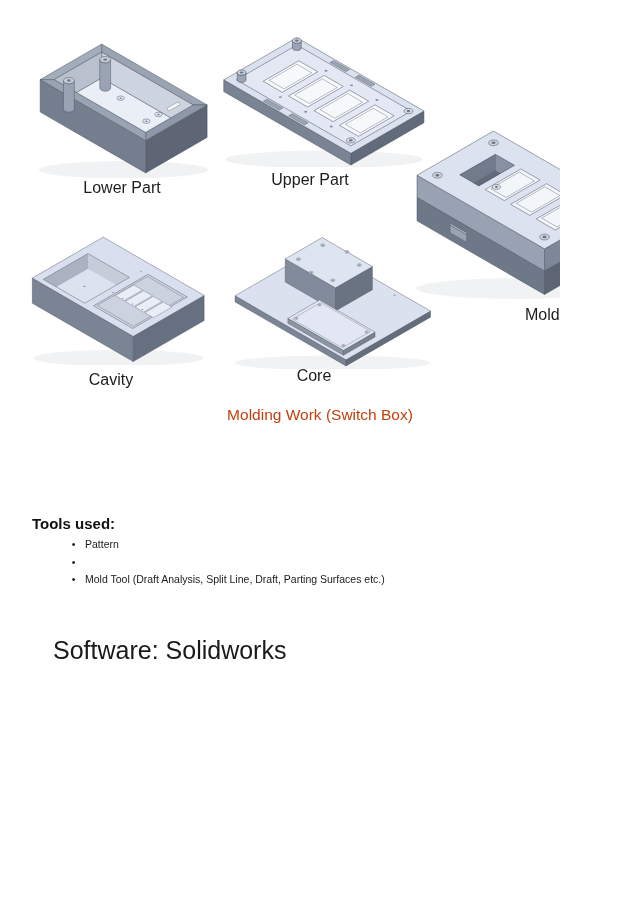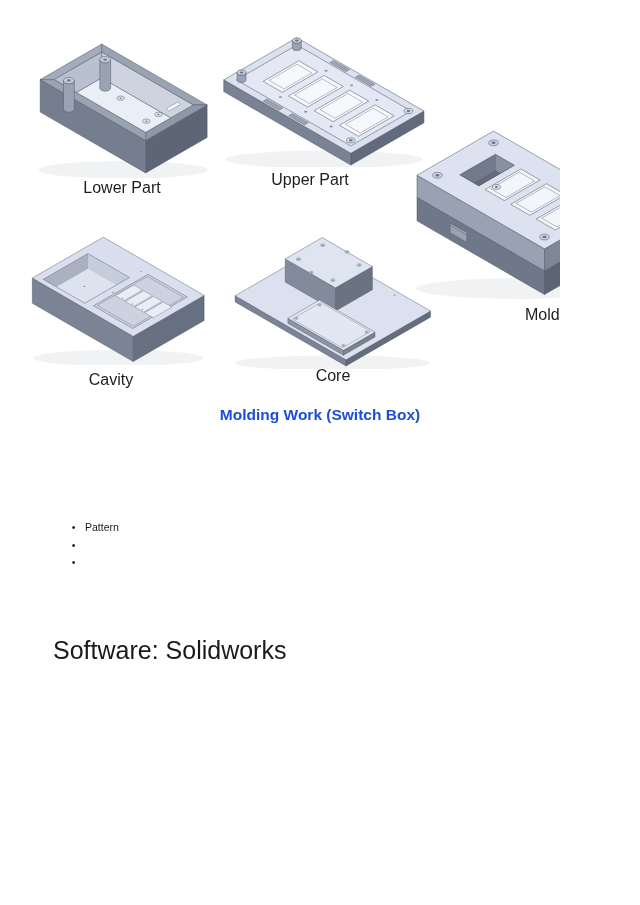--- a/index.html
+++ b/index.html
@@ -2,21 +2,21 @@
 <html><head>
 <meta charset="utf-8">
 <style>
   html,body{margin:0;padding:0;background:#ffffff;}
   .page{position:relative;width:560px;height:905px;background:#ffffff;overflow:hidden;
         font-family:"Liberation Sans",sans-serif;color:#1a1a1a;}
   .fig{position:absolute;}
   .fig svg{display:block;}
   .fig-label{position:absolute;transform:translateX(-50%);font-size:16px;color:#1d1d1d;white-space:nowrap;}
   .doc-title{position:absolute;left:320px;top:406px;transform:translateX(-50%);
-             font-size:15.5px;font-weight:bold;color:#1d4ed8;white-space:nowrap;}
+             font-size:15.5px;font-weight:normal;color:#c2410c;white-space:nowrap;}
   .tools{position:absolute;left:32px;top:515px;}
   .tools-heading{font-size:15px;font-weight:bold;color:#111;}
   .tools-list{margin:4px 0 0 0;padding:0;list-style:none;}
   .tools-list li{display:flex;font-size:10.5px;line-height:17.5px;white-space:nowrap;}
   .bullet{display:inline-block;width:23px;text-align:center;margin-left:30px;}
   .software-line{position:absolute;left:53px;top:636px;font-size:25px;color:#1a1a1a;white-space:nowrap;}
   
   svg polygon, svg path, svg ellipse{stroke:#4b5260;stroke-width:0.7;stroke-linejoin:round;}
   svg .ns{stroke:none;}
   svg .thin{stroke-width:0.5;}
@@ -254,34 +254,36 @@
           <ellipse cx="77.1" cy="129.5" rx="3" ry="1.8" fill="#ccd3df" class="thin"></ellipse>
             <ellipse class="ns" cx="77.1" cy="129.5" rx="1.2" ry="0.8" fill="#6d7686"></ellipse>
           <ellipse cx="39" cy="151.5" rx="3" ry="1.8" fill="#ccd3df" class="thin"></ellipse>
             <ellipse class="ns" cx="39" cy="151.5" rx="1.2" ry="0.8" fill="#6d7686"></ellipse>
           <ellipse cx="-38.1" cy="107" rx="3" ry="1.8" fill="#ccd3df" class="thin"></ellipse>
             <ellipse class="ns" cx="-38.1" cy="107" rx="1.2" ry="0.8" fill="#6d7686"></ellipse>
         </g>
       </g>
     </svg>
   </div>
-  <div class="fig-label" style="left:333px;top:367px;">Core</div>
+  <div class="fig-label" style="left:314px;top:367px;">Core</div>
 
   <div class="doc-title">Molding Work (Switch Box)</div>
 
   <div class="tools">
+    <div class="tools-heading">Tools used:</div>
     <ul class="tools-list">
       <li>
         <span class="bullet">•</span>
         <span>Pattern</span>
       </li>
       <li>
         <span class="bullet">•</span>
       </li>
       <li>
         <span class="bullet">•</span>
+        <span>Mold Tool (Draft Analysis, Split Line, Draft, Parting Surfaces etc.)</span>
       </li>
     </ul>
   </div>
 
   <div class="software-line">Software: Solidworks</div>
 
 </div>
 
 </body></html>

